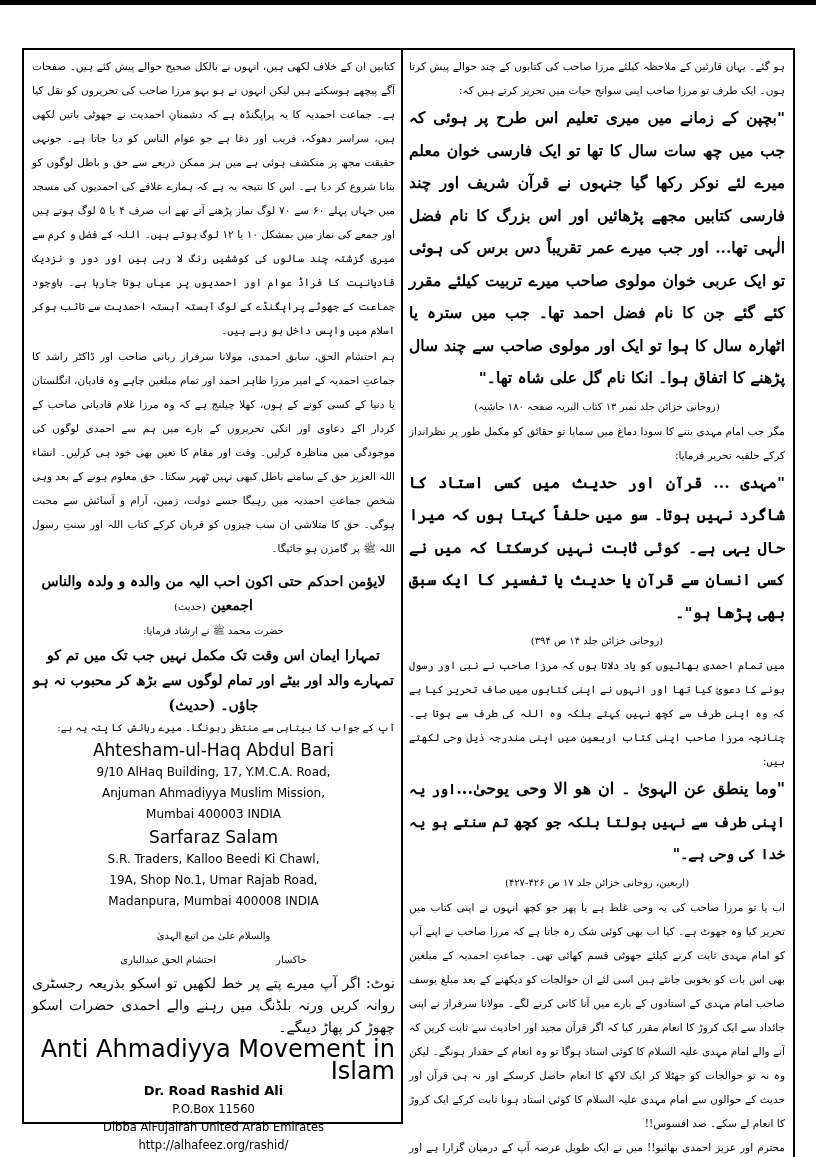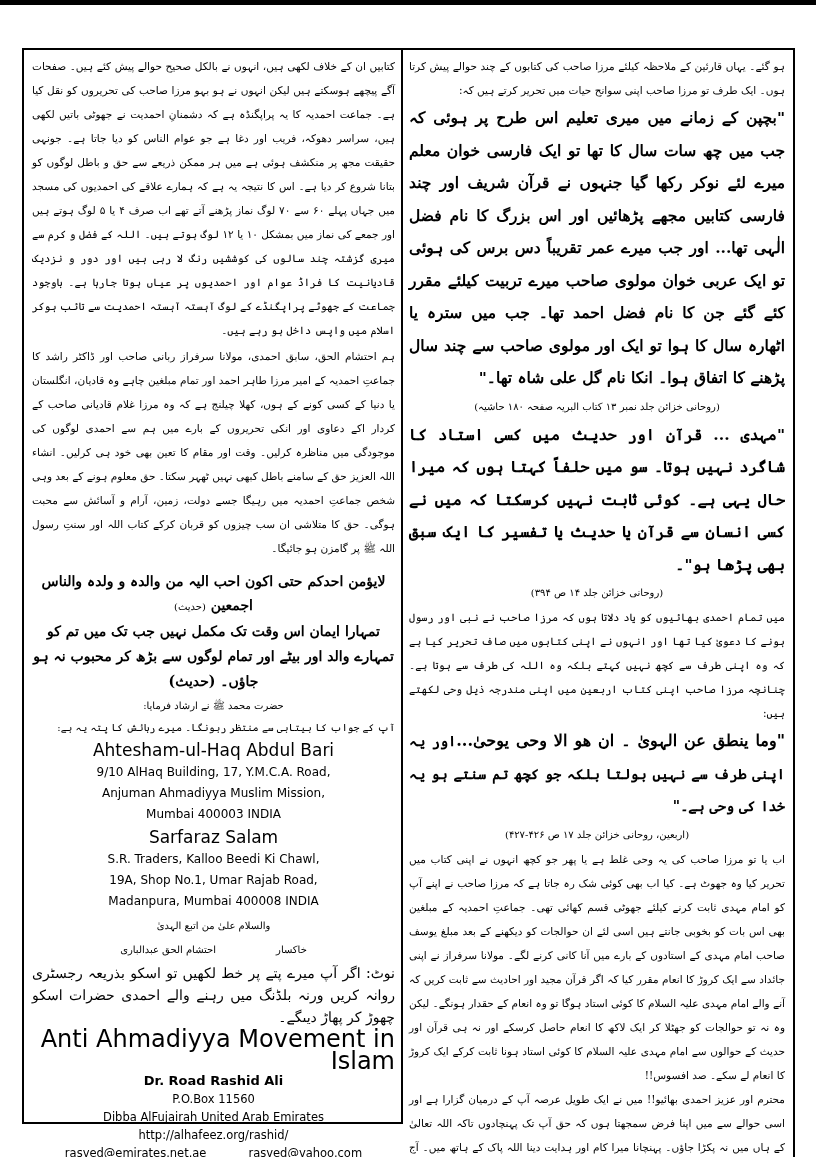--- a/index.html
+++ b/index.html
@@ -34,38 +34,38 @@
 <div class="topbar"></div>
 
 <div class="frame">
 
   <div class="col col-left">
     <p class="ur small">کتابیں ان کے خلاف لکھی ہیں، انہوں نے بالکل صحیح حوالے پیش کئے ہیں۔ صفحات آگے پیچھے ہوسکتے ہیں لیکن انہوں نے ہو بہو مرزا صاحب کی تحریروں کو نقل کیا ہے۔ جماعت احمدیہ کا یہ پراپگنڈہ ہے کہ دشمنانِ احمدیت نے جھوٹی باتیں لکھی ہیں، سراسر دھوکہ، فریب اور دغا ہے جو عوام الناس کو دیا جاتا ہے۔ جونہی حقیقت مجھ پر منکشف ہوئی ہے میں ہر ممکن ذریعے سے حق و باطل لوگوں کو بتانا شروع کر دیا ہے۔ اس کا نتیجہ یہ ہے کہ ہمارے علاقے کی احمدیوں کی مسجد میں جہاں پہلے ۶۰ سے ۷۰ لوگ نماز پڑھنے آتے تھے اب صرف ۴ یا ۵ لوگ ہوتے ہیں اور جمعے کی نماز میں بمشکل ۱۰ یا ۱۲ لوگ ہوتے ہیں۔ اللہ کے فضل و کرم سے میری گزشتہ چند سالوں کی کوششیں رنگ لا رہی ہیں اور دور و نزدیک قادیانیت کا فراڈ عوام اور احمدیوں پر عیاں ہوتا جارہا ہے۔ باوجود جماعت کے جھوٹے پراپگنڈے کے لوگ آہستہ آہستہ احمدیت سے تائب ہوکر اسلام میں واپس داخل ہو رہے ہیں۔</p>
     <p class="ur small" style="margin-top:2px;">ہم احتشام الحق، سابق احمدی، مولانا سرفراز ربانی صاحب اور ڈاکٹر راشد کا جماعتِ احمدیہ کے امیر مرزا طاہر احمد اور تمام مبلغین چاہے وہ قادیان، انگلستان یا دنیا کے کسی کونے کے ہوں، کھلا چیلنج ہے کہ وہ مرزا غلام قادیانی صاحب کے کردار اکے دعاوی اور انکی تحریروں کے بارے میں ہم سے احمدی لوگوں کی موجودگی میں مناظرہ کرلیں۔ وقت اور مقام کا تعین بھی خود ہی کرلیں۔ انشاء اللہ العزیز حق کے سامنے باطل کبھی نہیں ٹھہر سکتا۔ حق معلوم ہونے کے بعد وہی شخص جماعتِ احمدیہ میں رہیگا جسے دولت، زمین، آرام و آسائش سے محبت ہوگی۔ حق کا متلاشی ان سب چیزوں کو قربان کرکے کتاب اللہ اور سنتِ رسول اللہ ﷺ پر گامزن ہو جائیگا۔</p>
     <p class="ur arabic-bold" style="margin-top:9px;">
       <span>لایؤمن احدکم حتی اکون احب الیہ من والدہ و ولدہ والناس اجمعین</span> <span style="font-size:10px;font-weight:normal;">(حدیث)</span>
     </p>
+    <p class="ur ref">حضرت محمد ﷺ نے ارشاد فرمایا:</p>
     <p class="ur mid center" style="line-height:25px;">تمہارا ایمان اس وقت تک مکمل نہیں جب تک میں تم کو تمہارے والد اور بیٹے اور تمام لوگوں سے بڑھ کر محبوب نہ ہو جاؤں۔ (حدیث)</p>
-    <p class="ur ref">حضرت محمد ﷺ نے ارشاد فرمایا:</p>
     <p class="ur small" style="font-size:10px;line-height:20px;">آپ کے جواب کا بیتابی سے منتظر رہونگا۔ میرے رہائش کا پتہ یہ ہے:</p>
 
     <div class="en">
       <p class="en-name">Ahtesham-ul-Haq Abdul Bari</p>
       <p class="en-addr">9/10 AlHaq Building, 17, Y.M.C.A. Road,</p>
       <p class="en-addr">Anjuman Ahmadiyya Muslim Mission,</p>
       <p class="en-addr">Mumbai 400003 INDIA</p>
     </div>
     <div class="en">
       <p class="en-name">Sarfaraz Salam</p>
       <p class="en-addr">S.R. Traders, Kalloo Beedi Ki Chawl,</p>
       <p class="en-addr">19A, Shop No.1, Umar Rajab Road,</p>
       <p class="en-addr">Madanpura, Mumbai 400008 INDIA</p>
     </div>
 
-    <p class="ur ref" style="margin-top:2px;">والسلام علیٰ من اتبع الہدیٰ</p>
+    <p class="ur ref" style="margin-top:12px;">والسلام علیٰ من اتبع الہدیٰ</p>
     <div class="sign ur ref">
       <span>خاکسار</span>
       <span>احتشام الحق عبدالباری</span>
     </div>
     <p class="ur small" style="font-size:14px;line-height:22px;">نوٹ: اگر آپ میرے پتے پر خط لکھیں تو اسکو بذریعہ رجسٹری روانہ کریں ورنہ بلڈنگ میں رہنے والے احمدی حضرات اسکو چھوڑ کر پھاڑ دیںگے۔</p>
 
     <div class="en">
       <p class="en-title">Anti Ahmadiyya Movement in Islam</p>
       <p class="en-sub">Dr. Road Rashid Ali</p>
       <p class="en-small">P.O.Box 11560</p>
@@ -77,20 +77,21 @@
       </div>
     </div>
   </div>
 
   <div class="divider"></div>
 
   <div class="col col-right">
     <p class="ur small">ہو گئے۔ یہاں قارئین کے ملاحظہ کیلئے مرزا صاحب کی کتابوں کے چند حوالے پیش کرتا ہوں۔ ایک طرف تو مرزا صاحب اپنی سوانح حیات میں تحریر کرتے ہیں کہ:</p>
     <p class="ur big">"بچپن کے زمانے میں میری تعلیم اس طرح پر ہوئی کہ جب میں چھ سات سال کا تھا تو ایک فارسی خوان معلم میرے لئے نوکر رکھا گیا جنہوں نے قرآن شریف اور چند فارسی کتابیں مجھے پڑھائیں اور اس بزرگ کا نام فضل الٰہی تھا... اور جب میرے عمر تقریباً دس برس کی ہوئی تو ایک عربی خوان مولوی صاحب میرے تربیت کیلئے مقرر کئے گئے جن کا نام فضل احمد تھا۔ جب میں سترہ یا اٹھارہ سال کا ہوا تو ایک اور مولوی صاحب سے چند سال پڑھنے کا اتفاق ہوا۔ انکا نام گل علی شاہ تھا۔"</p>
     <p class="ur ref">(روحانی خزائن جلد نمبر ۱۳ کتاب البریہ صفحہ ۱۸۰ حاشیہ)</p>
+    <p class="ur small">مگر جب امام مہدی بننے کا سودا دماغ میں سمایا تو حقائق کو مکمل طور پر نظرانداز کرکے حلفیہ تحریر فرمایا:</p>
     <p class="ur big">"مہدی ... قرآن اور حدیث میں کسی استاد کا شاگرد نہیں ہوتا۔ سو میں حلفاً کہتا ہوں کہ میرا حال یہی ہے۔ کوئی ثابت نہیں کرسکتا کہ میں نے کسی انسان سے قرآن یا حدیث یا تفسیر کا ایک سبق بھی پڑھا ہو"۔</p>
     <p class="ur ref">(روحانی خزائن جلد ۱۴ ص ۳۹۴)</p>
     <p class="ur small">میں تمام احمدی بھائیوں کو یاد دلاتا ہوں کہ مرزا صاحب نے نبی اور رسول ہونے کا دعویٰ کیا تھا اور انہوں نے اپنی کتابوں میں صاف تحریر کیا ہے کہ وہ اپنی طرف سے کچھ نہیں کہتے بلکہ وہ اللہ کی طرف سے ہوتا ہے۔ چنانچہ مرزا صاحب اپنی کتاب اربعین میں اپنی مندرجہ ذیل وحی لکھتے ہیں:</p>
     <p class="ur big" style="font-size:16px;">
       <span>"وما ینطق عن الہویٰ ۔ ان ھو الا وحی یوحیٰ...</span><span style="font-size:14px;">اور یہ اپنی طرف سے نہیں بولتا بلکہ جو کچھ تم سنتے ہو یہ خدا کی وحی ہے۔"</span>
     </p>
     <p class="ur ref">(اربعین، روحانی خزائن جلد ۱۷ ص ۴۲۶-۴۲۷)</p>
     <p class="ur small">اب یا تو مرزا صاحب کی یہ وحی غلط ہے یا پھر جو کچھ انہوں نے اپنی کتاب میں تحریر کیا وہ جھوٹ ہے۔ کیا اب بھی کوئی شک رہ جاتا ہے کہ مرزا صاحب نے اپنے آپ کو امام مہدی ثابت کرنے کیلئے جھوٹی قسم کھائی تھی۔ جماعتِ احمدیہ کے مبلغین بھی اس بات کو بخوبی جانتے ہیں اسی لئے ان حوالجات کو دیکھنے کے بعد مبلغ یوسف صاحب امام مہدی کے استادوں کے بارے میں آنا کانی کرنے لگے۔ مولانا سرفراز نے اپنی جائداد سے ایک کروڑ کا انعام مقرر کیا کہ اگر قرآن مجید اور احادیث سے ثابت کریں کہ آنے والے امام مہدی علیہ السلام کا کوئی استاد ہوگا تو وہ انعام کے حقدار ہونگے۔ لیکن وہ نہ تو حوالجات کو جھٹلا کر ایک لاکھ کا انعام حاصل کرسکے اور نہ ہی قرآن اور حدیث کے حوالوں سے امام مہدی علیہ السلام کا کوئی استاد ہونا ثابت کرکے ایک کروڑ کا انعام لے سکے۔ صد افسوس!!</p>
     <p class="ur small">محترم اور عزیز احمدی بھائیو!! میں نے ایک طویل عرصہ آپ کے درمیان گزارا ہے اور اسی حوالے سے میں اپنا فرض سمجھتا ہوں کہ حق آپ تک پہنچادوں تاکہ اللہ تعالیٰ کے ہاں میں نہ پکڑا جاؤں۔ پہنچانا میرا کام اور ہدایت دینا اللہ پاک کے ہاتھ میں۔ آج میں پوری شرح صدر کے ساتھ اللہ کی قسم کھا کر کہتا ہوں مرزا غلام احمد قادیانی اپنے دعوائے مہدویت، مسیحیت، نبوت و رسالت میں اپنی ہی تحاریر کی روشنی میں پکے جھوٹے، منافق، زندیق، مرتد اور کافر تھے۔ علمائے اسلام نے جو بھی</p>
   </div>

